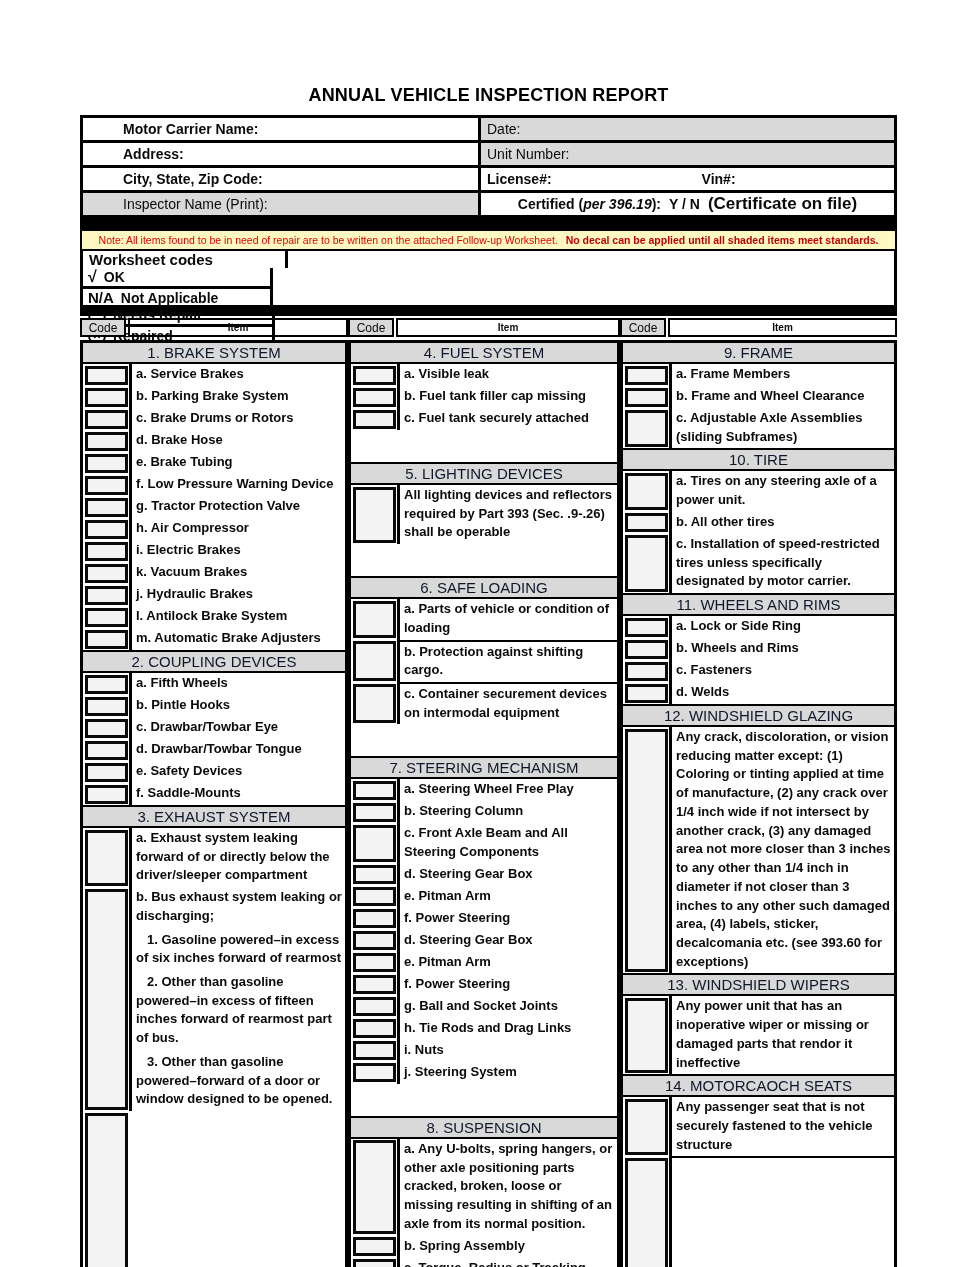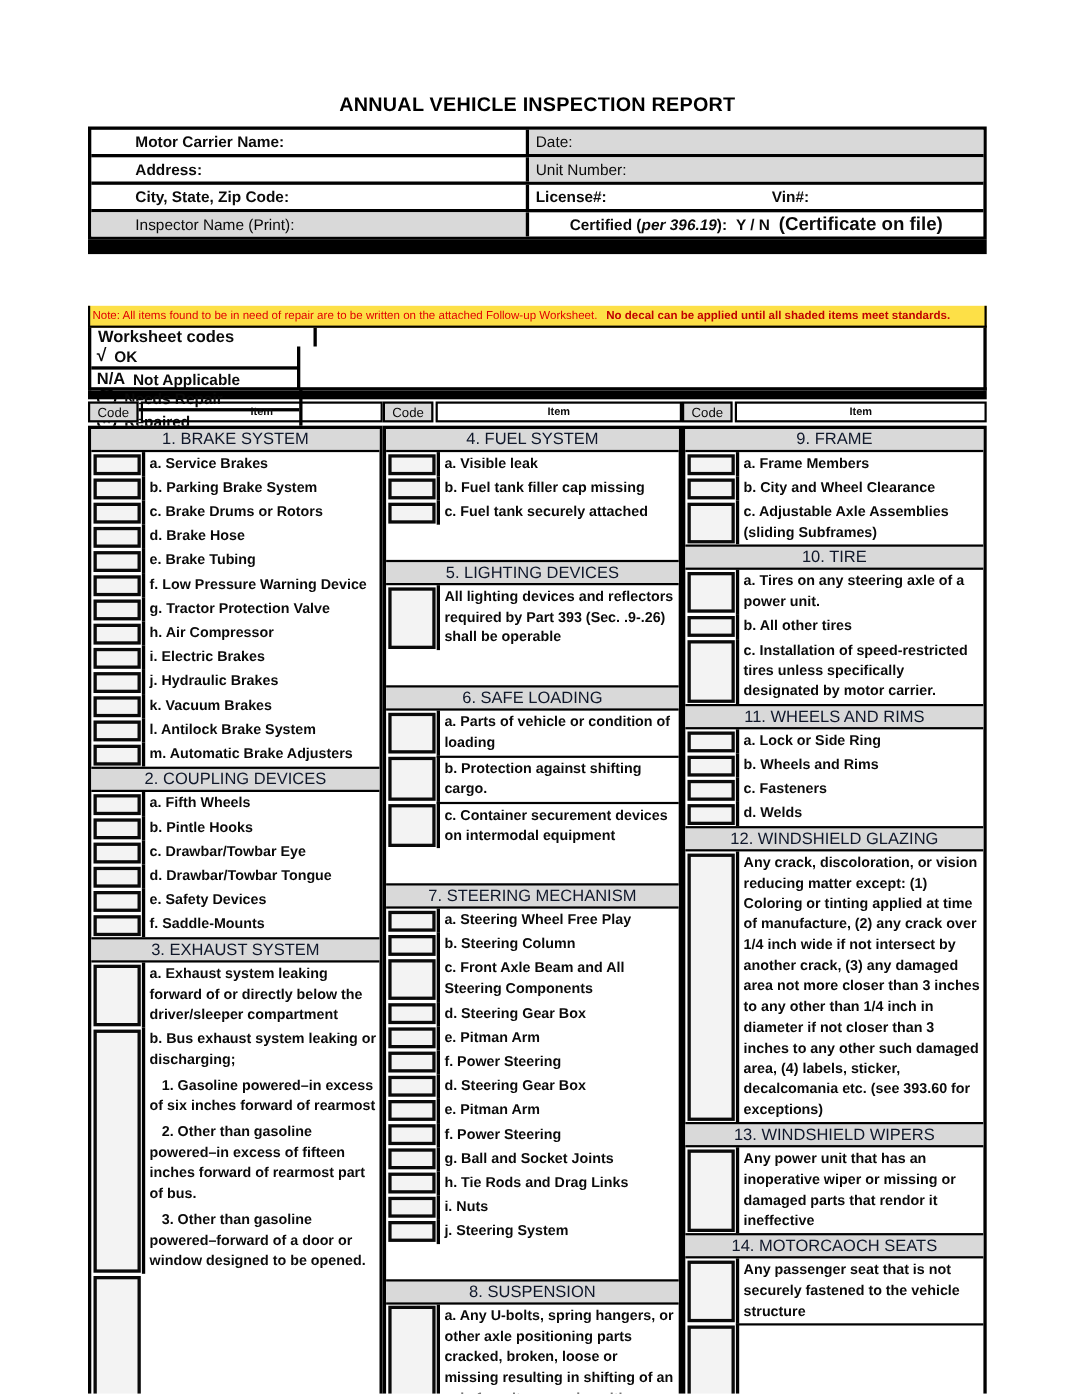--- a/index.html
+++ b/index.html
@@ -19,22 +19,22 @@
   .b{font-weight:bold;}
   .vinlbl{margin-left:150px;}
   .certcell{justify-content:center;gap:8px;}
   .ital{font-style:italic;}
   .certnote{font-size:17px;font-weight:bold;}
 
   .blackbar{background:#000;height:13px;}
   .thinbar{background:#000;height:8px;}
 
   
-  .noterow{border:2px solid #000;border-top:none;font-size:10.5px;
-           padding:3px 2px;color:#e00000;background:#fde047;margin-top:47px;}
+  .noterow{border:2px solid #000;border-top:none;text-align:center;font-size:10.5px;
+           padding:3px 2px;color:#e00000;background:#fef9c3;}
   .noterow .nb{font-weight:bold;color:#c00000;margin-left:5px;}
 
   
   .codesrow{display:flex;border:3px solid #000;border-top:none;height:54px;flex-direction:column;}
   .wclabel{width:205px;border-right:3px solid #000;display:flex;align-items:center;
            padding-left:6px;font-size:15px;font-weight:bold;box-sizing:border-box;}
   .codecolm{width:190px;border-right:3px solid #000;display:flex;flex-direction:column;box-sizing:border-box;}
   .codecolm2{width:192px;}
   .codehalf{flex:1;display:flex;align-items:center;gap:7px;padding-left:5px;border-bottom:3px solid #000;font-size:14px;font-weight:bold;}
   .codehalf:last-child{border-bottom:none;}
@@ -252,29 +252,29 @@
                 </div>
                 <div class="item-cell">
                   <p>i. Electric Brakes</p>
                 </div>
               </div>
               <div class="row">
                 <div class="code-cell">
                   <div class="code-box"></div>
                 </div>
                 <div class="item-cell">
+                  <p>k. Vacuum Brakes</p>
+                </div>
+              </div>
+              <div class="row">
+                <div class="code-cell">
+                  <div class="code-box"></div>
+                </div>
+                <div class="item-cell">
                   <p>j. Hydraulic Brakes</p>
-                </div>
-              </div>
-              <div class="row">
-                <div class="code-cell">
-                  <div class="code-box"></div>
-                </div>
-                <div class="item-cell">
-                  <p>k. Vacuum Brakes</p>
                 </div>
               </div>
               <div class="row">
                 <div class="code-cell">
                   <div class="code-box"></div>
                 </div>
                 <div class="item-cell">
                   <p>l. Antilock Brake System</p>
                 </div>
               </div>
@@ -592,21 +592,21 @@
                 </div>
                 <div class="item-cell">
                   <p>a. Frame Members</p>
                 </div>
               </div>
               <div class="row">
                 <div class="code-cell">
                   <div class="code-box"></div>
                 </div>
                 <div class="item-cell">
-                  <p>b. City and Wheel Clearance</p>
+                  <p>b. Frame and Wheel Clearance</p>
                 </div>
               </div>
               <div class="row">
                 <div class="code-cell">
                   <div class="code-box"></div>
                 </div>
                 <div class="item-cell">
                   <p>c. Adjustable Axle Assemblies (sliding Subframes)</p>
                 </div>
               </div>

